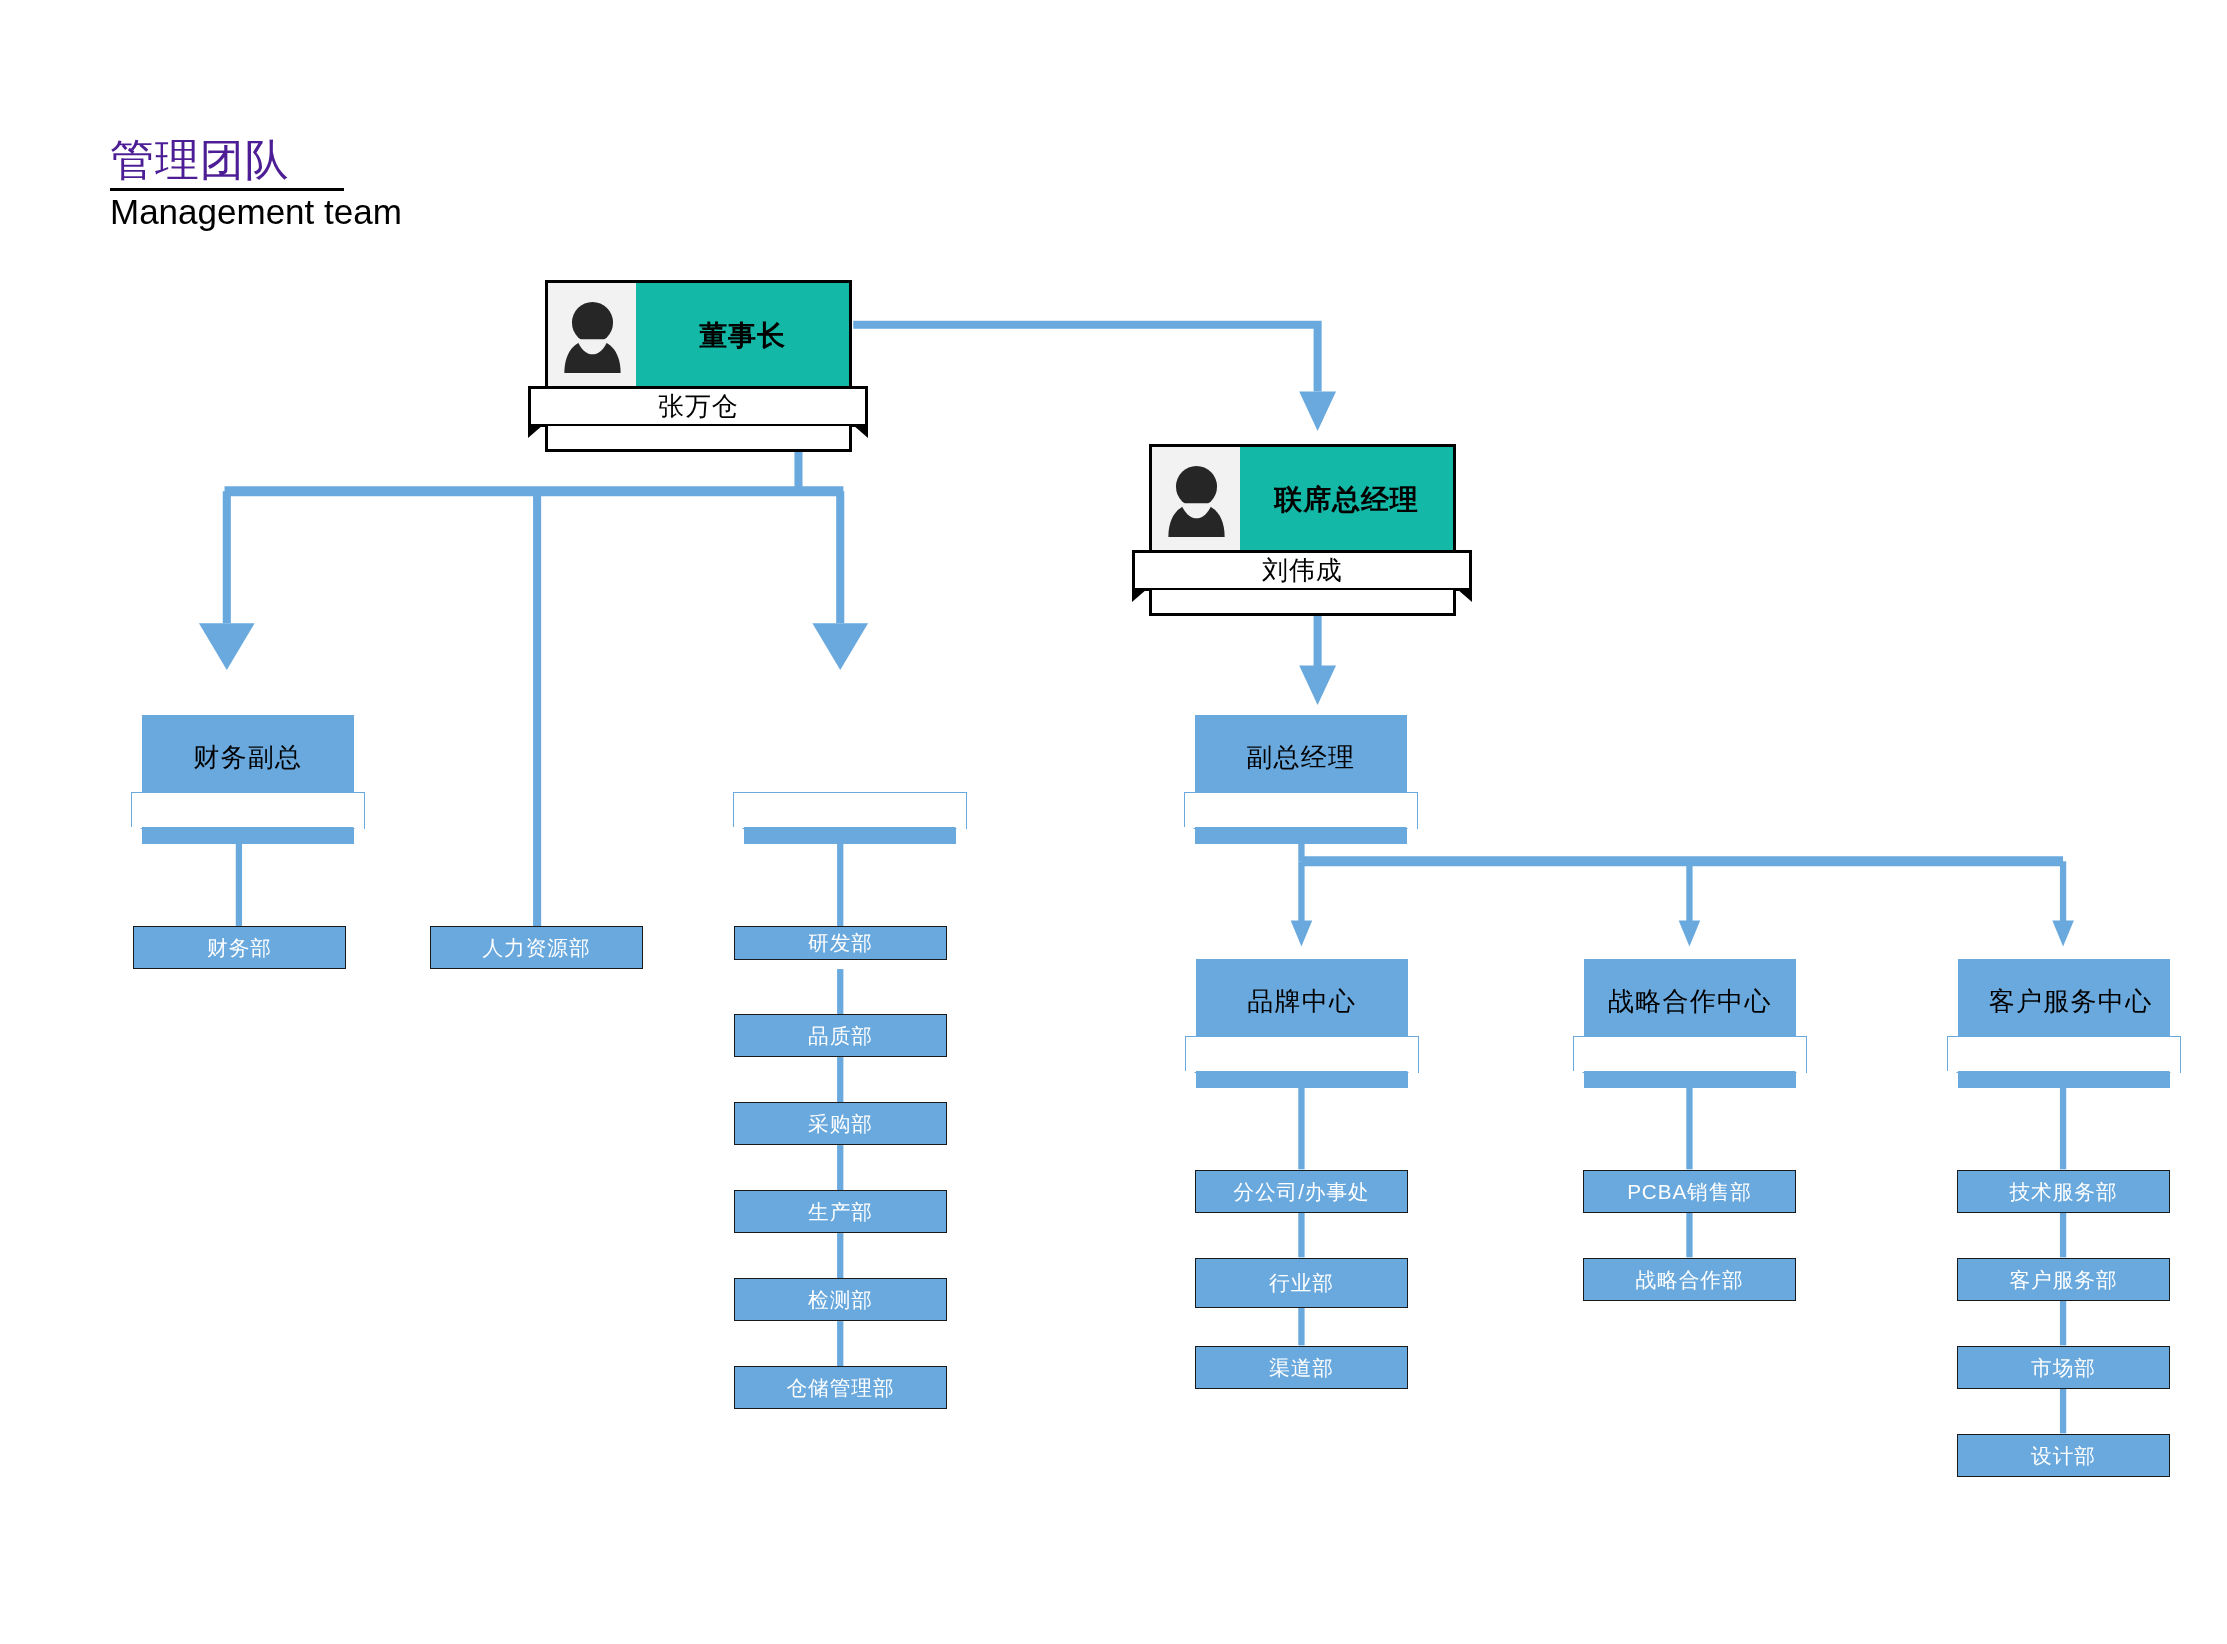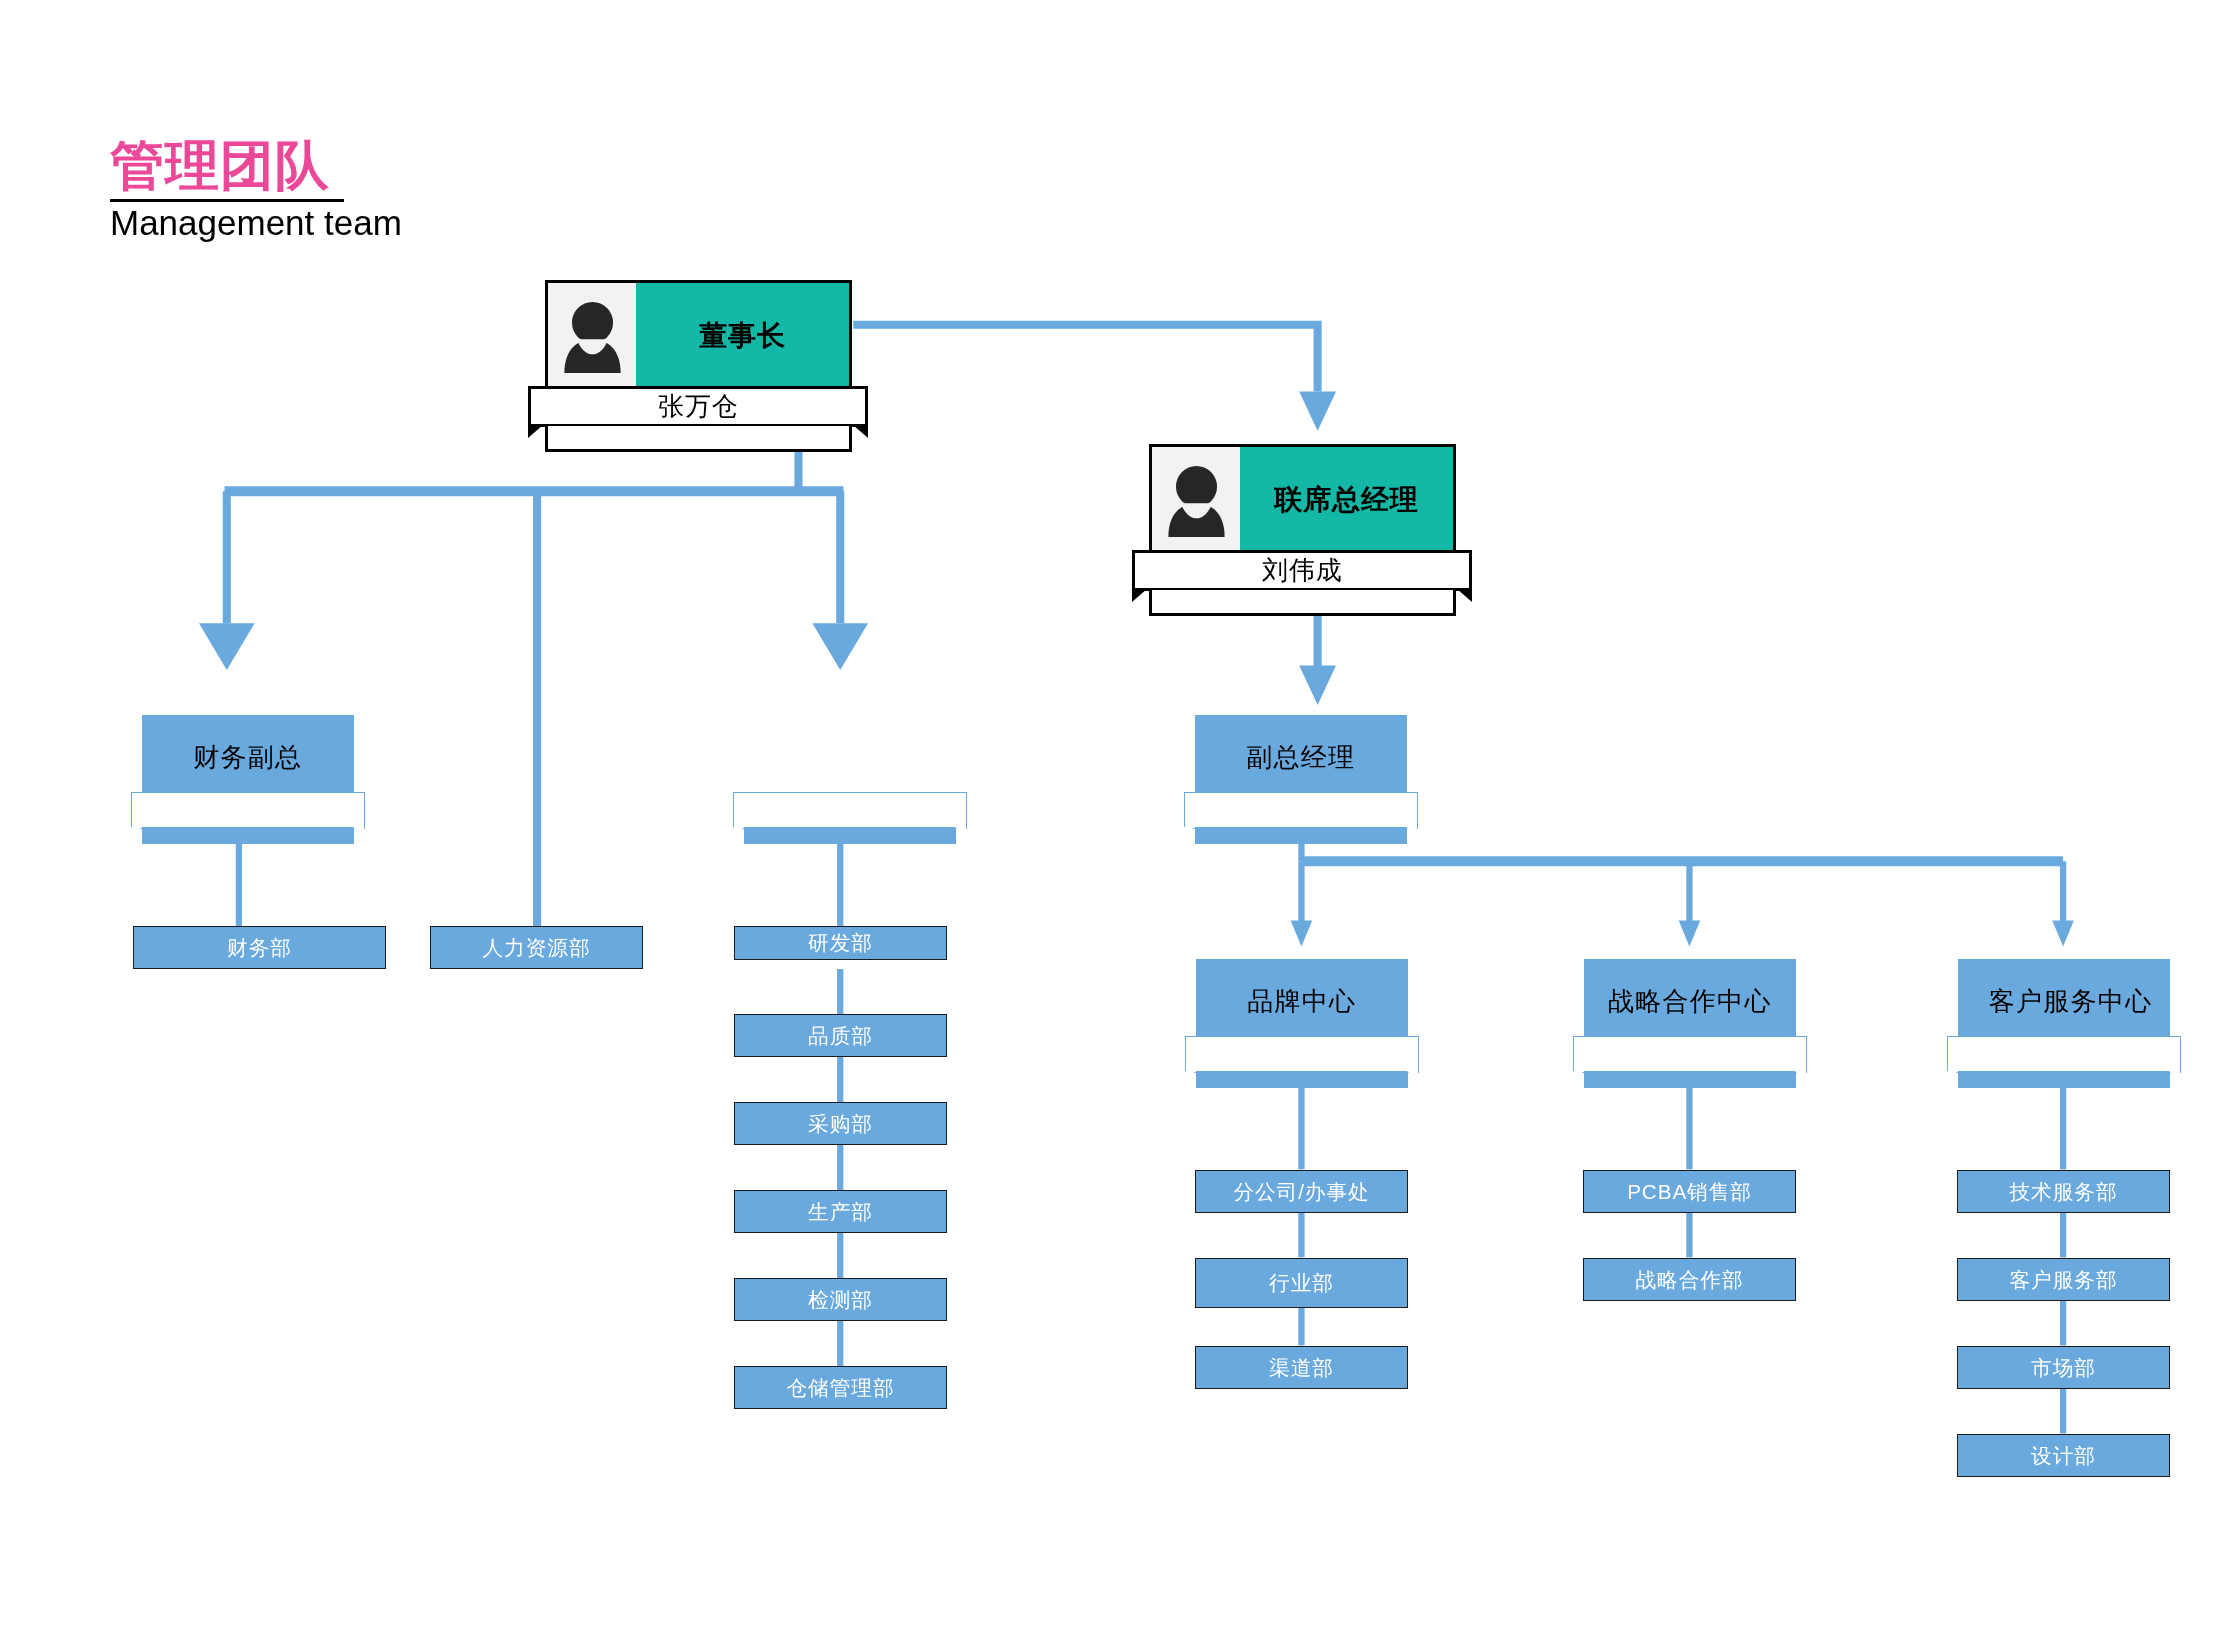--- a/index.html
+++ b/index.html
@@ -10,22 +10,22 @@
     width:2227px;
     height:1644px;
     background:#ffffff;
     overflow:hidden;
     transform-origin:0 0;
   }
 
   
   #heading{position:absolute; left:110px; top:135px;}
   #heading .zh{
-    font-size:54px; line-height:1.12; color:#ec4899;
-    letter-spacing:0.9px; white-space:nowrap;font-weight:bold;
+    font-size:44px; line-height:1.12; color:#4c1d95;
+    letter-spacing:0.9px; white-space:nowrap;
   }
   #heading .rule{
     width:234px; height:3.1px; background:#000000; margin:3.6px 0 2.7px 0;
   }
   #heading .en{
     font-size:35px; line-height:1.05; color:#000000; white-space:nowrap;
   }
 
   
   #links{position:absolute; left:0; top:0; width:2227px; height:1644px;}
@@ -277,21 +277,21 @@
   </div>
 
   <div class="banner" style="left:1947px; top:959px; width:234px; height:121px;">
     <div class="top" style="left:10.8px; top:0; width:212px; height:85px;padding-left:18px;">客户服务中心</div>
     <div class="white" style="left:0px; top:77px; width:234px; height:37px;"></div>
     <div class="foot" style="left:10.8px; top:112px; width:212px; height:17px;"></div>
     <div class="cut l" style="left:0px; top:112px;"></div>
     <div class="cut r" style="left:222px; top:112px;"></div>
   </div>
 
-  <div class="dept" style="left:133px; top:926px; width:253px; height:43px;">财务部</div>
+  <div class="dept" style="left:133px; top:926px; width:213px; height:43px;">财务部</div>
 
   <div class="dept" style="left:430px; top:926px; width:213px; height:43px;">人力资源部</div>
 
   <div class="dept" style="left:734px; top:926px; width:213px; height:34px;">研发部</div>
   <div class="dept" style="left:734px; top:1014px; width:213px; height:43px;">品质部</div>
   <div class="dept" style="left:734px; top:1102px; width:213px; height:43px;">采购部</div>
   <div class="dept" style="left:734px; top:1190px; width:213px; height:43px;">生产部</div>
   <div class="dept" style="left:734px; top:1278px; width:213px; height:43px;">检测部</div>
   <div class="dept" style="left:734px; top:1366px; width:213px; height:43px;">仓储管理部</div>
 

